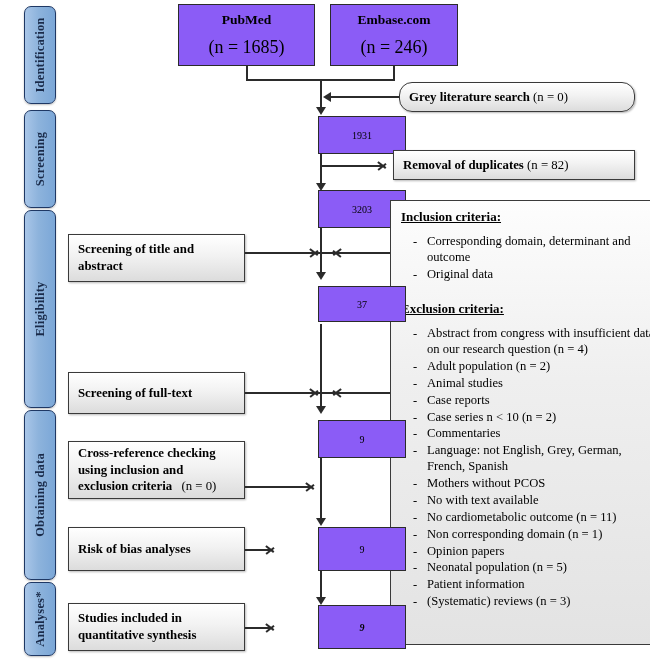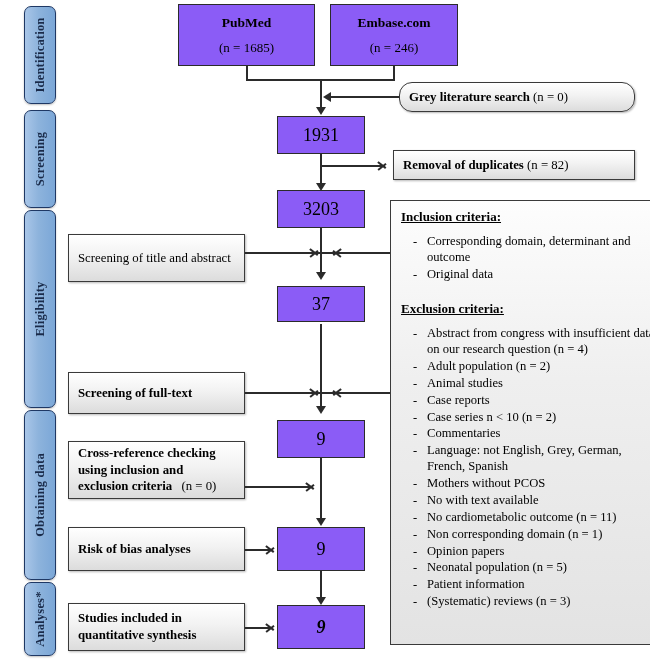--- a/index.html
+++ b/index.html
@@ -11,22 +11,22 @@
     box-shadow:0 1px 2px rgba(0,0,0,.25);}
   .stage span{position:absolute;left:50%;top:50%;
     transform:translate(-50%,-50%) rotate(-90deg);
     white-space:nowrap;font-size:12.5px;font-weight:bold;color:#1a2b4a;
     letter-spacing:.2px;}
 
   .nbox{position:absolute;border:1.6px solid #2b2b2b;background:#8b5cf6;box-sizing:border-box;
     display:flex;flex-direction:column;align-items:center;justify-content:center;
     font-size:13px;}
   .nbox .t1{font-weight:bold;font-size:13.5px;margin-bottom:9px;}
-  .nbox .t2{font-size:13px;}
-  .nbox.num{font-size:18px;}
+  .nbox .t2{font-size:18px;}
+  .nbox.num{font-size:10px;margin-left:41px;}
   .nbox.num.em{font-weight:bold;font-style:italic;}
 
   .gbox{position:absolute;box-sizing:border-box;border:1.5px solid #3a3a3a;
     background:linear-gradient(to bottom,#ffffff 0%,#f2f2f2 45%,#dcdcdc 100%);
     box-shadow:1px 1px 2px rgba(0,0,0,.28);
     display:flex;flex-direction:column;justify-content:center;
     padding:5px 9px;font-size:12.8px;line-height:1.32;}
   .gbox b{font-weight:bold;}
   .gbox .reg{font-weight:normal;}
 
@@ -107,21 +107,21 @@
   </div>
 </div>
 <div class="ln h" style="left:321px;top:165px;width:64px;"></div>
 <div class="chev" style="left:378px;top:159.5px;"></div>
 
 <div class="nbox num" style="left:277px;top:190px;width:88px;height:38px;">3203</div>
 <div class="ln v" style="left:320px;top:228px;height:48px;"></div>
 <div class="ar down" style="left:316px;top:272px;"></div>
 
 <div class="gbox" style="left:68px;top:234px;width:177px;height:48px;">
-  <div style="font-weight:normal;">Screening of title and abstract</div>
+  <div style="font-weight:bold;">Screening of title and abstract</div>
 </div>
 <div class="ln h" style="left:245px;top:252px;width:145px;"></div>
 <div class="chev" style="left:310px;top:246.5px;"></div>
 <div class="chev" style="left:330px;top:246.5px;transform:scaleX(-1);"></div>
 
 <div class="crit" style="left:390px;top:200px;width:281px;height:445px;">
   <div class="hd">Inclusion criteria:</div>
   <ul>
     <li>
       <span class="dash">-</span>

